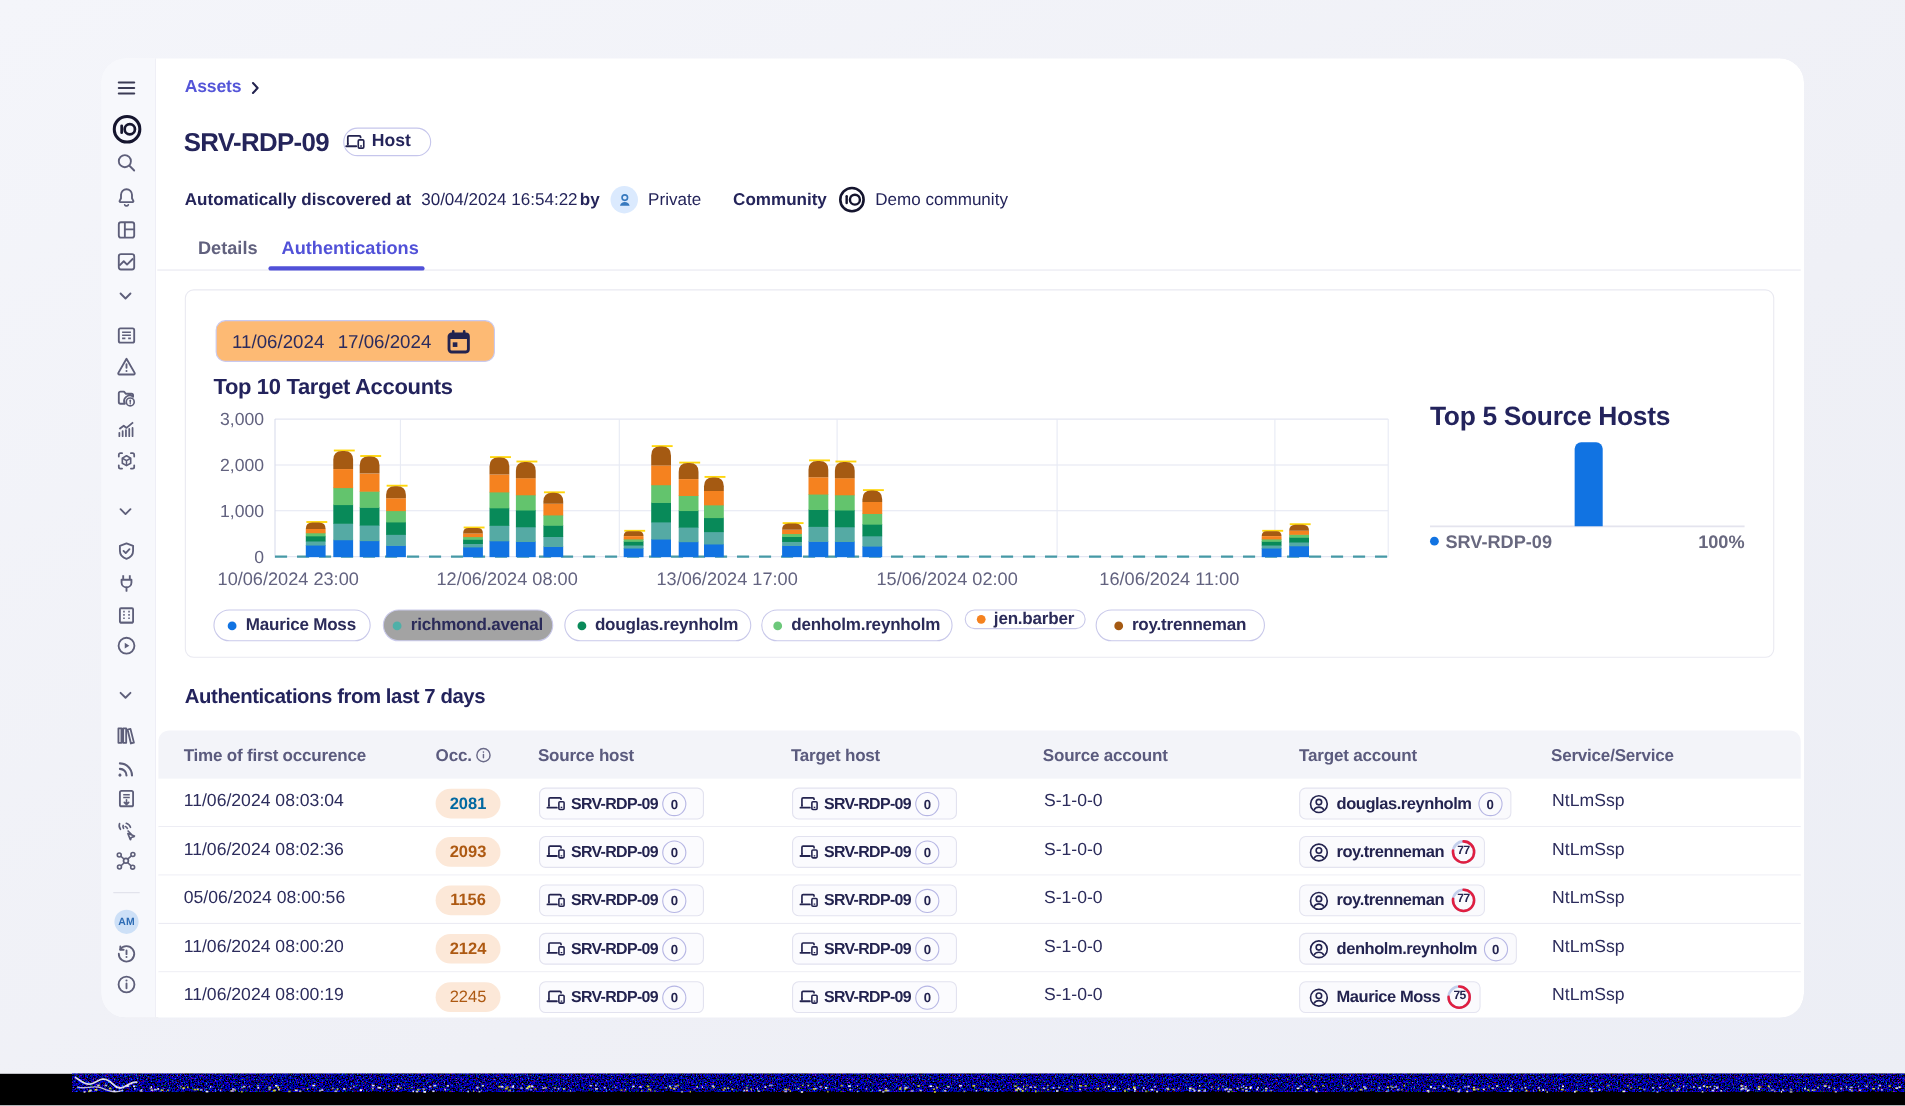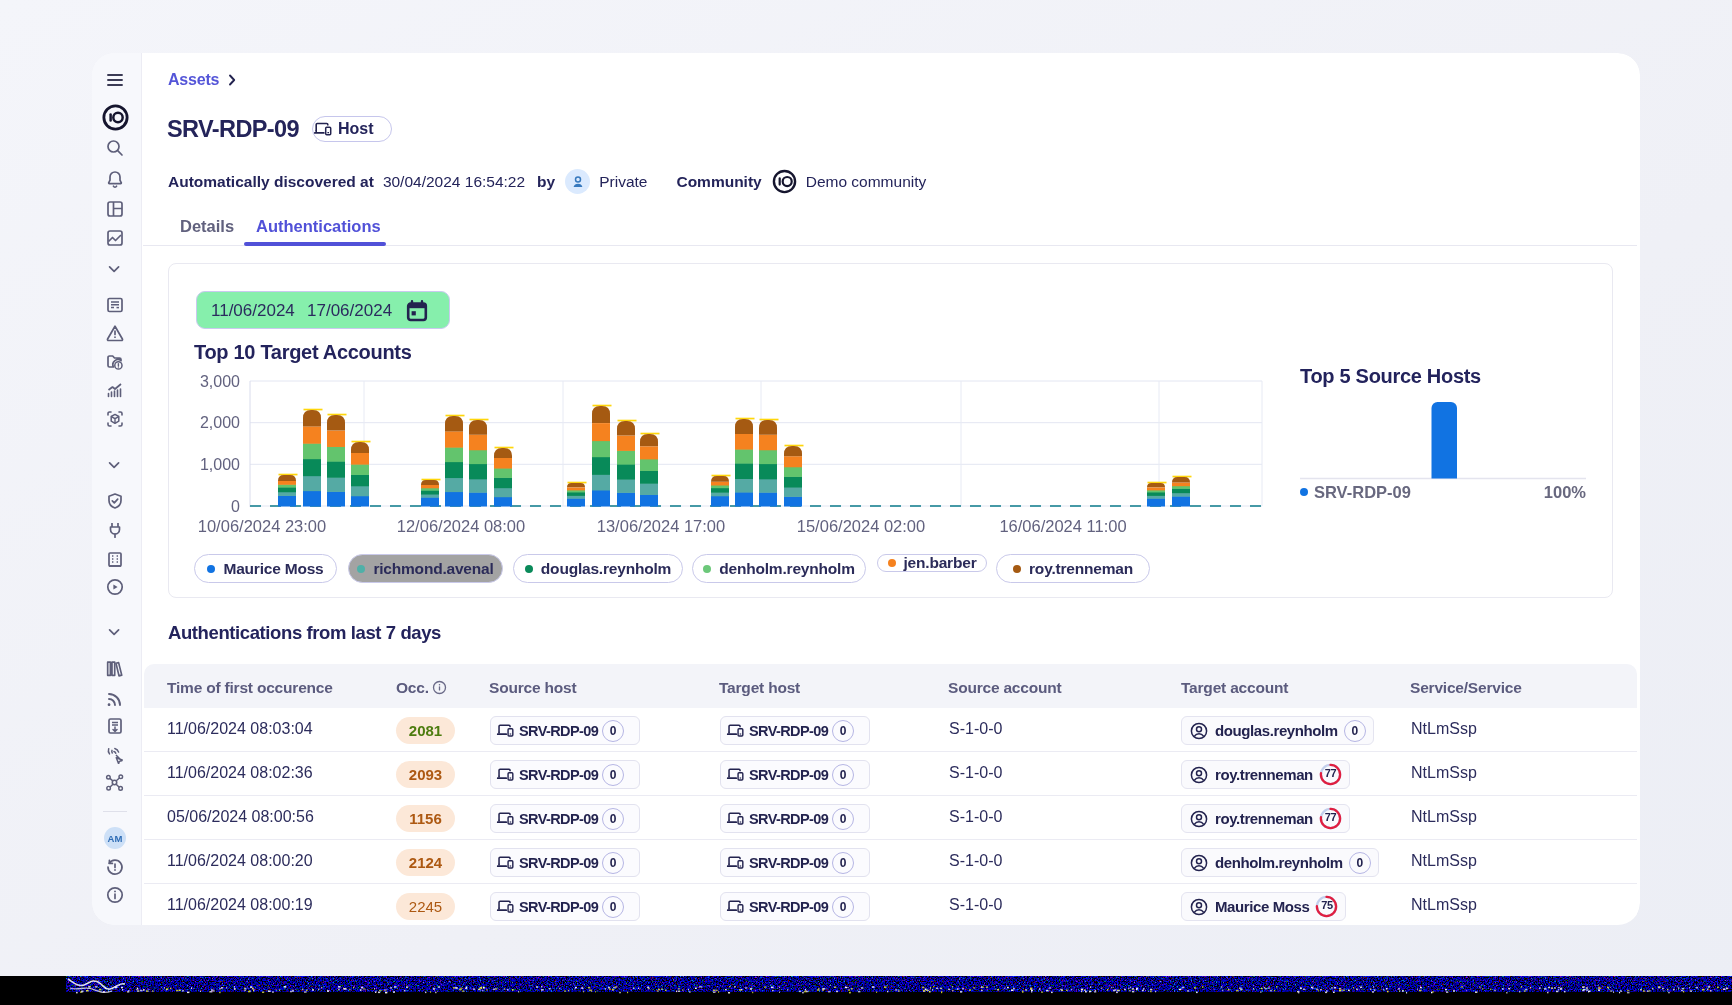--- a/index.html
+++ b/index.html
@@ -146,21 +146,21 @@
       <path d="M3.2 11.2v1.9" stroke="#23234f" stroke-width="1.6"></path>
       <rect x="12.7" y="8.2" width="5" height="7.5" rx="1" fill="none" stroke="#23234f" stroke-width="1.5"></rect>
       <path d="M14.4 13.7h1.6" stroke="#23234f" stroke-width="1.2"></path>
     </svg>
     <span style="font-size:16px;font-weight:bold;color:#24245a">Host</span>
   </div>
 
 <div class="abs" style="left:168px;top:169px;display:flex;align-items:center;font-size:15.5px;color:#24245a">
   <span style="font-weight:bold">Automatically discovered at</span>
   <span style="margin-left:9px">30/04/2024 16:54:22</span>
-  <span style="font-weight:bold;margin-left:12px">by</span>
+  <span style="font-weight:bold;margin-left:2px">by</span>
   <span style="margin-left:10px"></span>
     <span style="width:25px;height:25px;border-radius:50%;background:#dbeafe;flex:none;display:inline-flex;align-items:center;justify-content:center">
       <svg width="14" height="14" viewBox="0 0 14 14">
         <circle cx="7" cy="4.6" r="2.5" fill="none" stroke="#3779be" stroke-width="1.5"></circle>
         <path d="M2.6 12a4.6 4.6 0 0 1 8.8 0z" fill="#3779be"></path>
       </svg>
     </span>
   <span style="margin-left:9px">Private</span>
   <span style="font-weight:bold;margin-left:29px">Community</span>
   <span style="margin-left:10px"></span>
@@ -172,21 +172,21 @@
   <span>Demo community</span>
 </div>
 
 <div class="abs" style="left:180px;top:217px;font-size:16.5px;font-weight:bold;color:#61617e">Details</div>
 <div class="abs" style="left:256px;top:217px;font-size:16.5px;font-weight:bold;color:#5151d8">Authentications</div>
 <div class="abs" style="left:143px;top:245px;width:1494px;height:1px;background:#e8e8f1"></div>
 <div class="abs" style="left:244px;top:242px;width:142px;height:3.5px;background:#5151d8;border-radius:2px"></div>
 
 <div class="abs" style="left:168px;top:263px;width:1445px;height:335px;border:1px solid #e9e9f1;border-radius:8px;background:#fff"></div>
 
-<div class="abs" style="left:196px;top:291px;width:254px;height:38px;border:1.5px solid #c9c9ef;border-radius:9px;background:#86efac">
+<div class="abs" style="left:196px;top:291px;width:254px;height:38px;border:1.5px solid #c9c9ef;border-radius:9px;background:#fdba74">
   <span style="position:absolute;left:14px;top:9px;font-size:17px;color:#2b2b5e">11/06/2024</span>
   <span style="position:absolute;left:110px;top:9px;font-size:17px;color:#2b2b5e">17/06/2024</span>
   <svg width="24" height="24" viewBox="0 0 24 24" style="position:absolute;left:208px;top:7px">
       <path d="M7 2.3v3M17 2.3v3" stroke="#23234f" stroke-width="2.4" stroke-linecap="round"></path>
       <rect x="3.2" y="4.6" width="17.6" height="16.4" rx="2.4" fill="none" stroke="#23234f" stroke-width="2.6"></rect>
       <path d="M3.4 4.8h17.2v4.4H3.4z" fill="#23234f"></path>
       <rect x="6.6" y="12.2" width="4.2" height="4.2" fill="#23234f"></rect>
     </svg>
 </div>
 
@@ -360,21 +360,21 @@
   </div>
 <div style="position:absolute;left:877px;top:554px;width:110px;height:18px;border:1px solid #c9c9ea;border-radius:15px;background:#fff;display:flex;align-items:center;justify-content:center;gap:8px">
     <span style="width:8px;height:8px;border-radius:50%;background:#f5821f;flex:none"></span>
     <span style="font-size:15.5px;font-weight:bold;color:#2b2b59;letter-spacing:-0.2px">jen.barber</span>
   </div>
 <div style="position:absolute;left:996px;top:554px;width:154px;height:29px;border:1px solid #c9c9ea;border-radius:15px;background:#fff;display:flex;align-items:center;justify-content:center;gap:8px">
     <span style="width:8px;height:8px;border-radius:50%;background:#a55a12;flex:none"></span>
     <span style="font-size:15.5px;font-weight:bold;color:#2b2b59;letter-spacing:-0.2px">roy.trenneman</span>
   </div>
 
-<div class="abs" style="left:1300px;top:365px;font-size:20px;font-weight:bold;color:#23235c;letter-spacing:-0.3px">Top 5 Source Hosts</div>
+<div class="abs" style="left:1300px;top:365px;font-size:24px;font-weight:bold;color:#23235c;letter-spacing:-0.3px">Top 5 Source Hosts</div>
 <svg class="abs" style="left:1295px;top:395px" width="300" height="110" viewBox="0 0 300 110" font-family="Liberation Sans, sans-serif">
   <line x1="5" y1="83.5" x2="291" y2="83.5" stroke="#e4e4ee" stroke-width="1.5"></line>
   <path d="M136.5 13a6 6 0 0 1 6-6h13.5a6 6 0 0 1 6 6v70.5h-25.5z" fill="#1173e2"></path>
   <circle cx="9" cy="97" r="4" fill="#1173e2"></circle>
   <text x="19" y="103" font-size="16.5" font-weight="bold" fill="#68687f">SRV-RDP-09</text>
   <text x="291" y="103" font-size="16.5" font-weight="bold" fill="#68687f" text-anchor="end">100%</text>
 </svg>
 
 <div class="abs" style="left:168px;top:622px;font-size:18.5px;font-weight:bold;color:#23235c;letter-spacing:-0.4px">Authentications from last 7 days</div>
 
@@ -386,21 +386,21 @@
       <circle cx="8" cy="5" r="0.8" fill="#6a6a88"></circle>
     </svg></div>
 <div class="hdr" style="left:489px">Source host</div>
 <div class="hdr" style="left:719px">Target host</div>
 <div class="hdr" style="left:948px">Source account</div>
 <div class="hdr" style="left:1181px">Target account</div>
 <div class="hdr" style="left:1410px">Service/Service</div>
 
 <div style="position:absolute;left:144px;top:708px;width:1493px;height:44px;background:#fff;border-bottom:1px solid #ebebf3"></div>
 <div class="ct" style="left:167px;top:720px">11/06/2024 08:03:04</div>
-<div style="position:absolute;left:396px;top:717px;width:59px;height:27px;border-radius:14px;background:#fce8d8;display:flex;align-items:center;justify-content:center;font-size:15px;font-weight:bold;color:#4d7c0f">2081</div>
+<div style="position:absolute;left:396px;top:717px;width:59px;height:27px;border-radius:14px;background:#fce8d8;display:flex;align-items:center;justify-content:center;font-size:15px;font-weight:bold;color:#0369a1">2081</div>
 <div style="position:absolute;left:490px;top:716px;width:150px;height:29px;border:1px solid #e2e2ef;border-radius:6px;background:#fbfbfe;display:flex;align-items:center;padding:0 5px;gap:4px;white-space:nowrap">
     <svg width="19" height="19" viewBox="0 0 20 20" style="flex:none">
       <path d="M3.2 12V5.6a1.1 1.1 0 0 1 1.1-1.1h9.4a1.1 1.1 0 0 1 1.1 1.1v1" fill="none" stroke="#23234f" stroke-width="1.6"></path>
       <path d="M1.8 13.9h9" stroke="#23234f" stroke-width="1.8" stroke-linecap="round"></path>
       <path d="M3.2 11.2v1.9" stroke="#23234f" stroke-width="1.6"></path>
       <rect x="12.7" y="8.2" width="5" height="7.5" rx="1" fill="none" stroke="#23234f" stroke-width="1.5"></rect>
       <path d="M14.4 13.7h1.6" stroke="#23234f" stroke-width="1.2"></path>
     </svg>
     <span style="font-size:14.5px;font-weight:bold;color:#23234f;letter-spacing:-0.6px">SRV-RDP-09</span>
     <span style="flex:none;width:22px;height:22px;border-radius:50%;border:1.6px solid #b6b6e4;display:inline-flex;align-items:center;justify-content:center;font-size:12px;font-weight:bold;color:#23234f">0</span>

